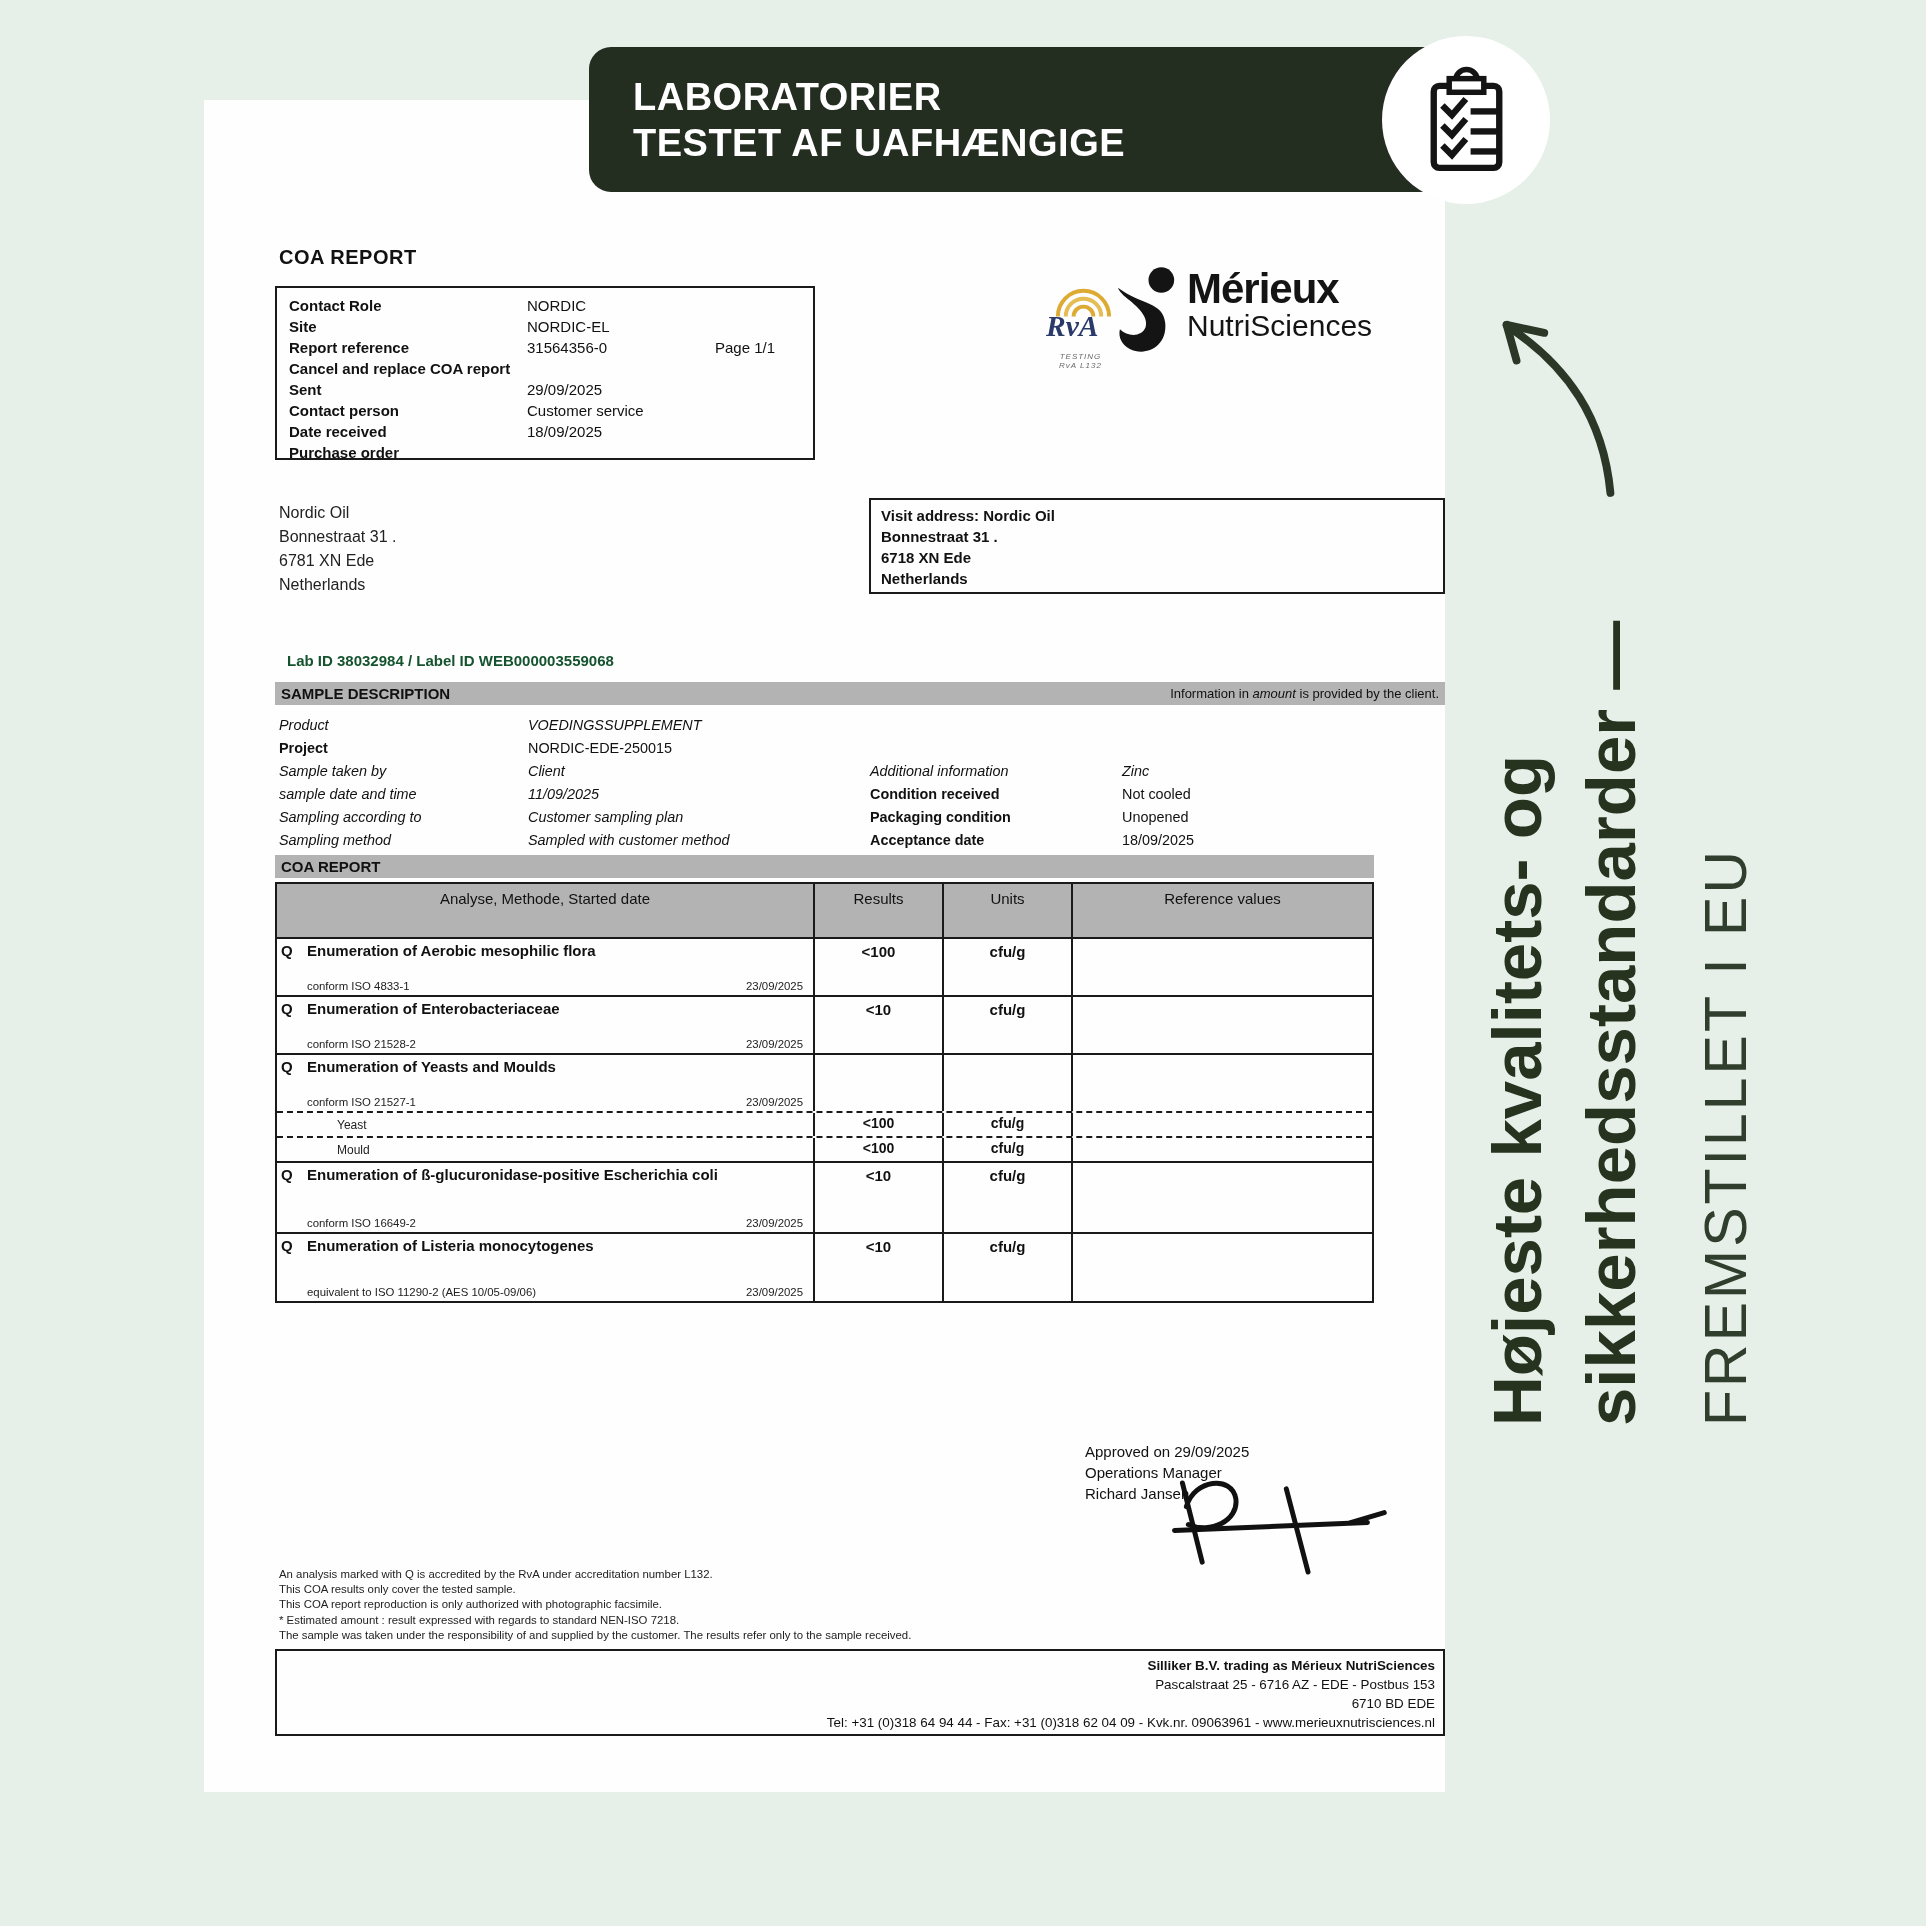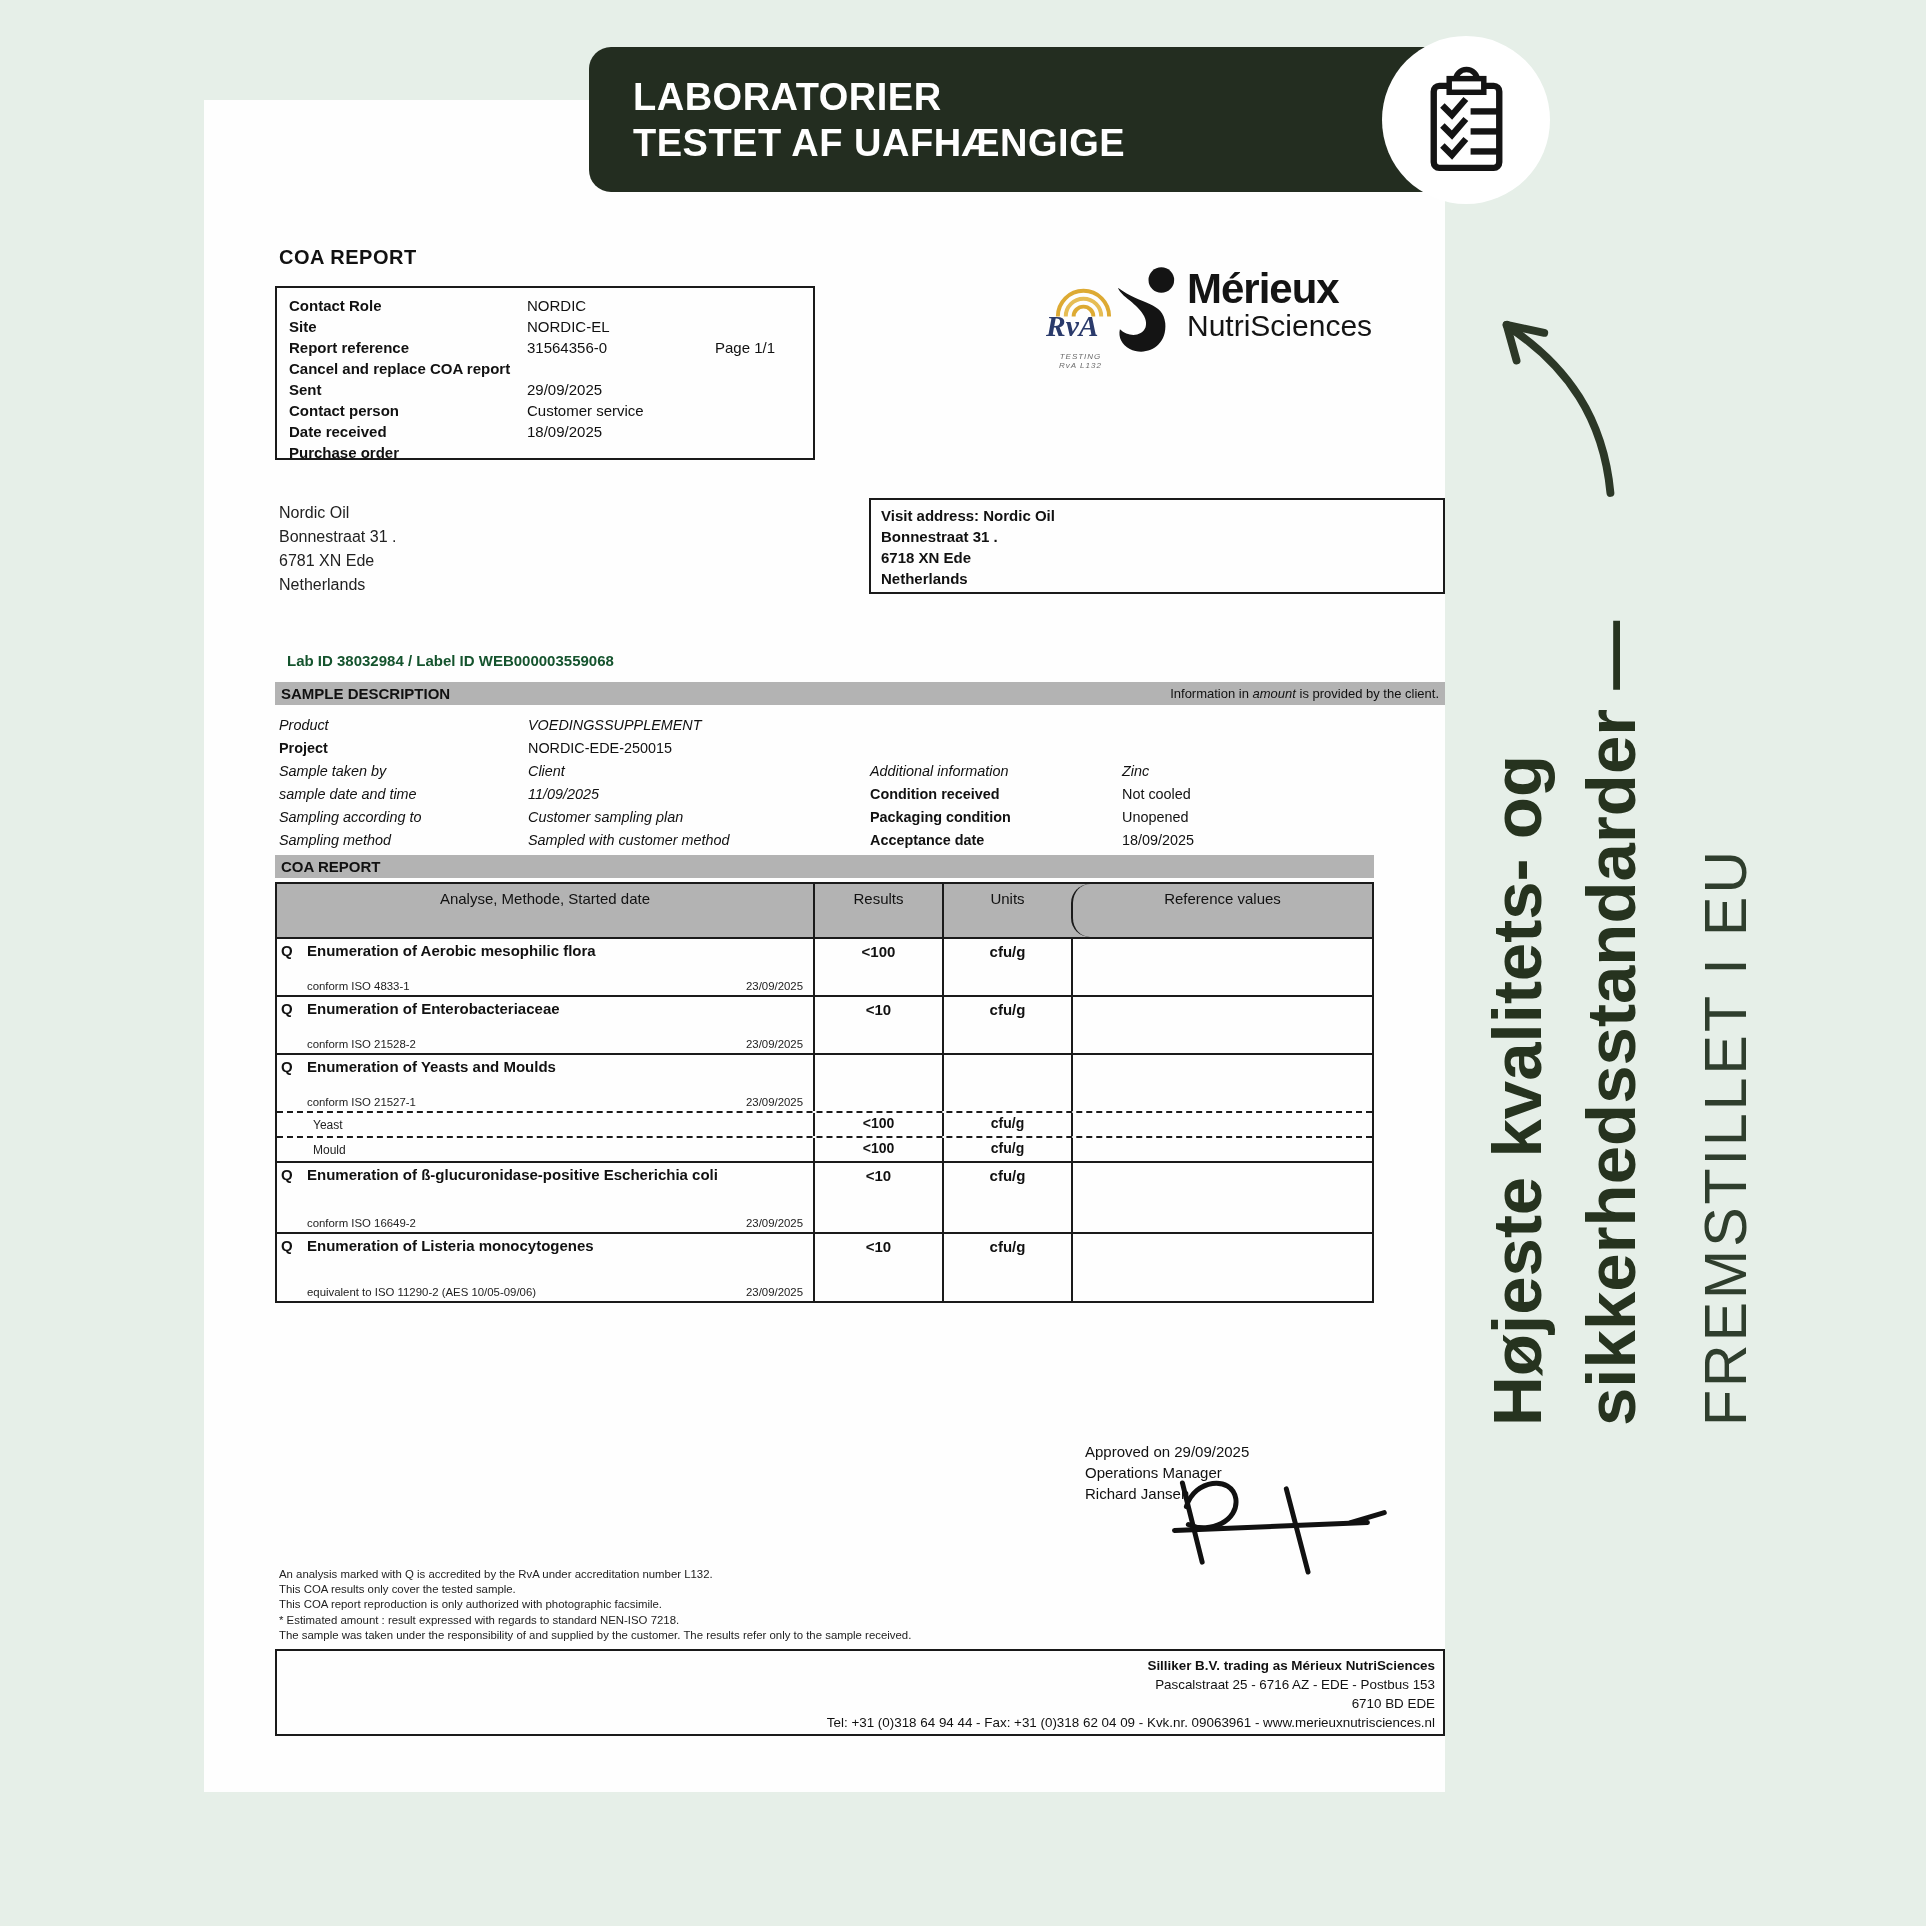--- a/index.html
+++ b/index.html
@@ -46,35 +46,35 @@
 
   .coa-bar{position:absolute;left:71px;top:755px;width:1099px;height:23px;}
 
   
   .tbl{position:absolute;left:71px;top:782px;width:1099px;border:2px solid #1a1a1a;box-sizing:border-box;}
   .t-head{display:flex;background:#b3b3b3;height:55px;border-bottom:2px solid #1a1a1a;box-sizing:border-box;}
   .t-head div{font-size:15px;color:#111;text-align:center;padding-top:6px;box-sizing:border-box;}
   .col-a{width:536px;}
   .col-r{width:129px;border-left:2px solid #1a1a1a;}
   .col-u{width:129px;border-left:2px solid #1a1a1a;}
-  .col-f{flex:1;border-left:2px solid #1a1a1a;border-radius:19px;}
+  .col-f{flex:1;border-left:2px solid #1a1a1a;}
   .t-row{border-top:2px solid #1a1a1a;}
   .t-row:first-of-type{border-top:none;}
   .t-main{display:flex;min-height:56px;}
   .t-row.tall .t-main{min-height:69px;}
   .t-row.tall2 .t-main{min-height:67px;}
   .c-analysis{width:536px;display:flex;flex-direction:column;justify-content:space-between;padding:3px 10px 3px 4px;box-sizing:border-box;}
   .a-top{display:flex;}
   .q{font-size:15px;font-weight:700;width:26px;color:#111;}
   .a-name{font-size:15px;font-weight:700;color:#111;}
   .a-bottom{display:flex;justify-content:space-between;font-size:11.4px;color:#222;padding-left:26px;}
   .c-res,.c-unit{width:129px;border-left:2px solid #1a1a1a;text-align:center;font-size:15px;font-weight:700;color:#111;padding-top:4px;box-sizing:border-box;}
   .c-ref{flex:1;border-left:2px solid #1a1a1a;}
   .sub-row{display:flex;min-height:23px;border-top:2px dashed #1a1a1a;}
-  .sub-row .c-analysis{justify-content:center;padding:2px 10px 2px 36px;}
+  .sub-row .c-analysis{justify-content:center;padding:2px 10px 2px 60px;}
   .sub-label{font-size:12px;color:#222;}
   .sub-row .c-res,.sub-row .c-unit{padding-top:2px;font-size:14px;}
 
   
   .approval{position:absolute;left:881px;top:1341px;font-size:15px;line-height:21px;color:#111;}
   .sig{position:absolute;left:921px;top:1361px;width:287px;height:129px;}
 
   .footnotes{position:absolute;left:75px;top:1467px;font-size:11.4px;line-height:15.2px;color:#222;}
 
   .footer-box{position:absolute;left:71px;top:1549px;width:1170px;height:87px;border:2px solid #1a1a1a;box-sizing:border-box;padding:5px 8px;text-align:right;}

